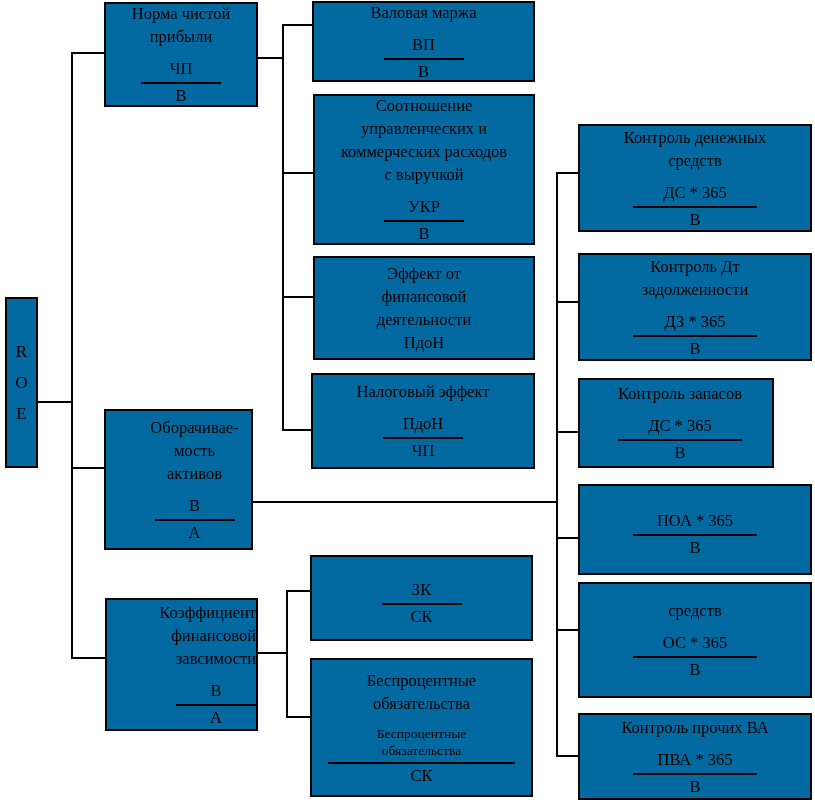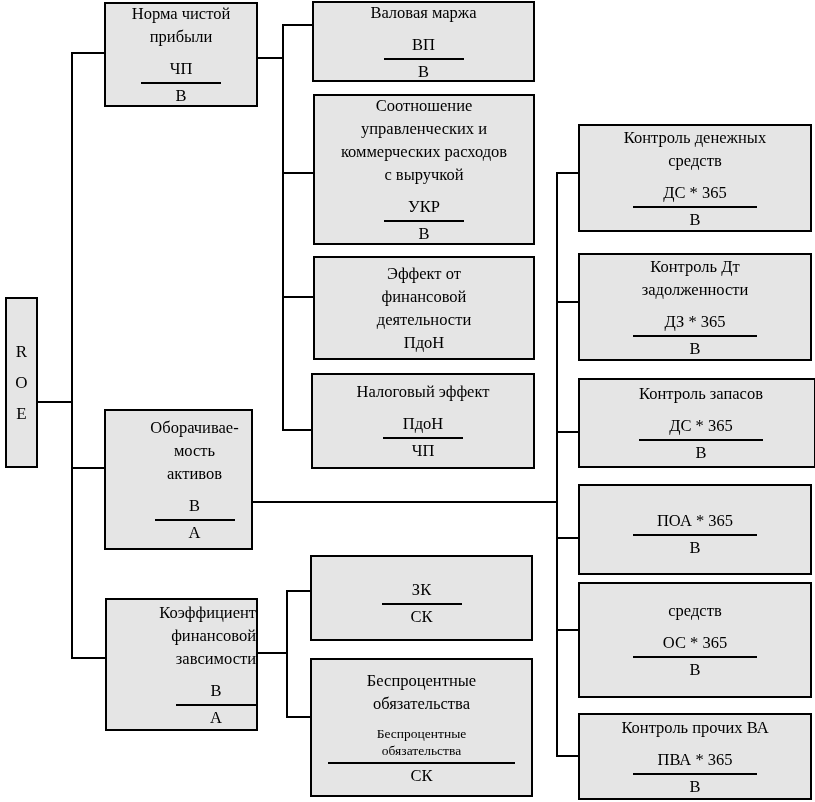--- a/index.html
+++ b/index.html
@@ -1,21 +1,21 @@
 <!DOCTYPE html>
 <html><head>
 <meta charset="utf-8">
 <style>
   html,body{margin:0;padding:0;background:#ffffff;}
   .canvas{
     position:relative;width:815px;height:802px;background:#ffffff;overflow:hidden;
     font-family:"Liberation Serif","DejaVu Serif",serif;color:#000;
   }
   .box{
-    position:absolute;background:#e5e5e5;border:2px solid #000;box-sizing:border-box;
+    position:absolute;background:#0369a1;border:2px solid #000;box-sizing:border-box;
     display:flex;flex-direction:column;align-items:center;justify-content:center;
     text-align:center;
   }
   .t{font-size:16.5px;line-height:23px;white-space:nowrap;}
   .frac{display:flex;flex-direction:column;align-items:center;margin-top:10px;}
   .num{
     border-bottom:2px solid #000;font-size:16.5px;line-height:22px;
     min-width:80px;text-align:center;padding:0 4px 2px;box-sizing:border-box;
   }
   .num.wide{min-width:124px;}
@@ -158,21 +158,21 @@
 
   <div class="box" style="left:578px;top:253px;width:234px;height:108px;">
     <div class="t">Контроль Дт</div>
     <div class="t">задолженности</div>
     <div class="frac">
       <span class="num wide">ДЗ * 365</span>
       <span class="den">В</span>
     </div>
   </div>
 
-  <div class="box" style="left:578px;top:378px;width:238px;height:90px;padding-left:8px;">
+  <div class="box" style="left:578px;top:378px;width:196px;height:90px;padding-left:8px;">
     <div class="t">Контроль запасов</div>
     <div class="frac">
       <span class="num wide">ДС * 365</span>
       <span class="den">В</span>
     </div>
   </div>
 
   <div class="box" style="left:578px;top:484px;width:234px;height:91px;">
     <div class="frac">
       <span class="num wide">ПОА * 365</span>

